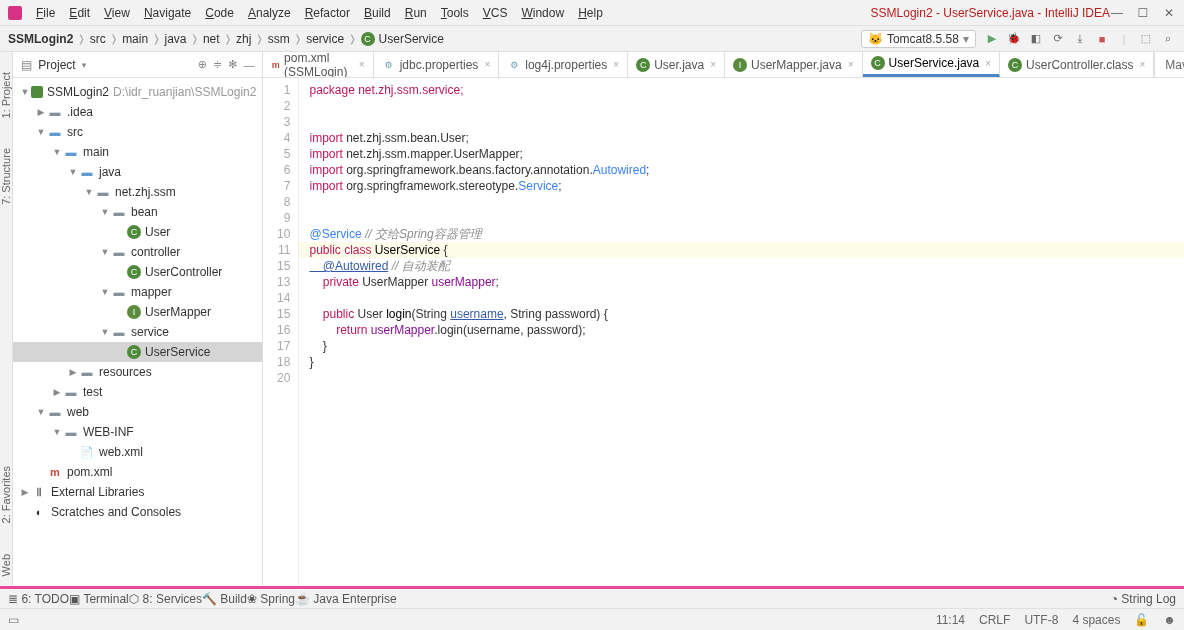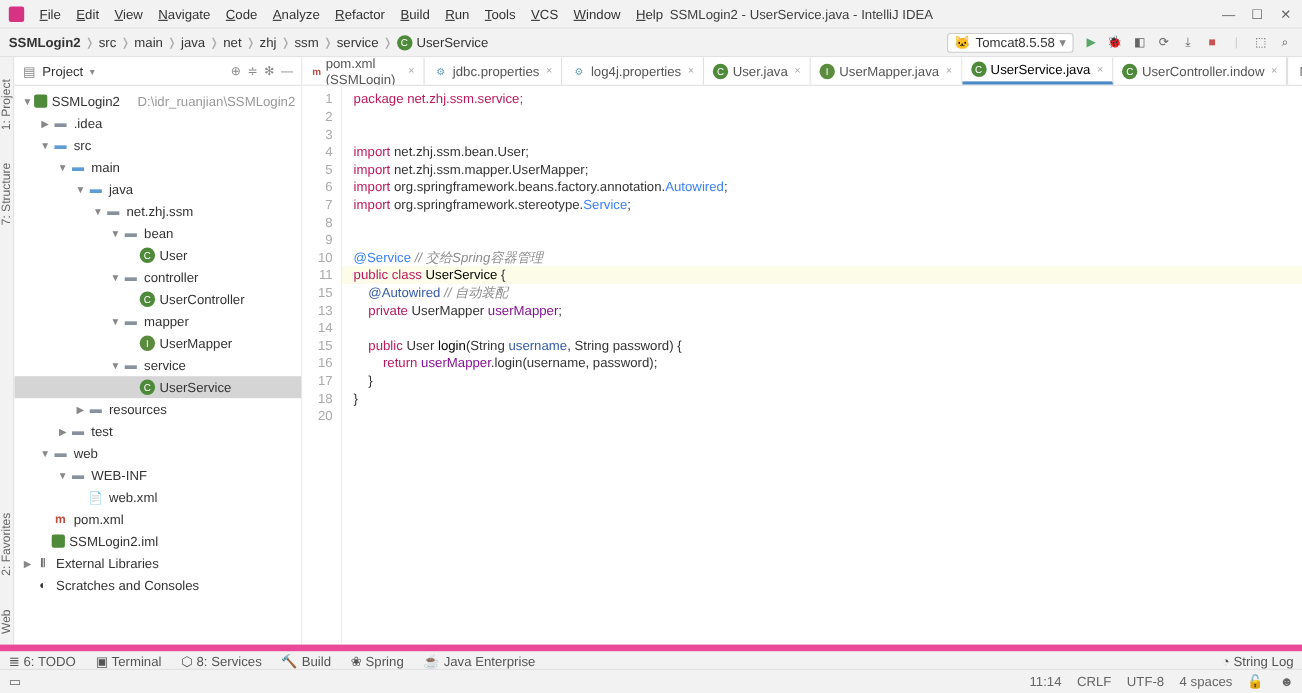--- a/index.html
+++ b/index.html
@@ -3,21 +3,21 @@
 <meta charset="utf-8">
 <style>
 *{box-sizing:border-box;margin:0;padding:0;font-family:"Segoe UI",Arial,sans-serif;font-size:12px;user-select:none}
 body{background:#f2f2f2;width:1184px;height:630px;overflow:hidden;display:flex;flex-direction:column;color:#333}
 
 .titlebar{height:26px;background:#f2f2f2;display:flex;align-items:center;padding:0 8px;border-bottom:1px solid #e0e0e0}
 .titlebar .logo{width:14px;height:14px;background:#d63384;border-radius:2px;margin-right:8px}
 .menubar{display:flex;gap:2px}
 .menubar span{padding:2px 6px;border-radius:3px}
 .menubar span u{text-decoration:underline}
-.title-center{flex:1;text-align:left;color:#404040}
+.title-center{flex:1;text-align:right;color:#b91c1c}
 .winbtns{display:flex;gap:12px;color:#666}
 .winbtns span{width:14px;text-align:center}
 
 .navrow{height:26px;background:#f2f2f2;display:flex;align-items:center;padding:0 8px;border-bottom:1px solid #e0e0e0}
 .crumbs{display:flex;align-items:center;gap:4px;font-weight:400}
 .crumbs .sep{color:#aaa;font-size:10px}
 .crumbs .root{font-weight:bold}
 .navrow .spacer{flex:1}
 .runcfg{border:1px solid #ccc;border-radius:3px;padding:1px 6px;display:flex;align-items:center;gap:4px;background:#fff}
 .toolicons{display:flex;gap:6px;margin-left:8px;align-items:center}
@@ -38,21 +38,21 @@
 .node .ic{width:16px;height:16px;display:inline-flex;align-items:center;justify-content:center;margin-right:4px;font-size:11px}
 .node.sel{background:#d5d5d5}
 .ic.folder{color:#87929c}
 .ic.folder.src{color:#5e9cd3}
 .ic.pkg{color:#87929c}
 .ic.cls{background:#4e8a3a;color:#fff;border-radius:8px;width:14px;height:14px;font-size:9px}
 .ic.iface{background:#5b8c3e;color:#fff;border-radius:8px;width:14px;height:14px;font-size:9px}
 .ic.xml{color:#d08030}
 .ic.mvn{color:#c14c3c;font-weight:bold}
 .ic.proj{background:#4e8a3a;border-radius:2px;width:12px;height:12px}
-.muted{color:#999;margin-left:16px}
+.muted{color:#999;margin-left:4px}
 
 .editor{flex:1;display:flex;flex-direction:column;background:#fff}
 .tabs{height:26px;border-bottom:1px solid #e0e0e0;display:flex;align-items:stretch;overflow:hidden}
 .tab{display:flex;align-items:center;padding:0 8px;gap:4px;border-right:1px solid #e0e0e0;font-size:11px;color:#555}
 .tab.active{background:#fff;border-bottom:3px solid #4a88c7;color:#000}
 .tab .ic{width:14px;height:14px;display:inline-flex;align-items:center;justify-content:center;font-size:9px}
 .tab .x{color:#aaa;font-size:10px;margin-left:2px}
 .tabs .tabspacer{flex:1}
 .tabs .maven{padding:0 10px;display:flex;align-items:center;color:#666;border-left:1px solid #e0e0e0}
 .code{flex:1;display:flex;font-family:"Consolas","Courier New",monospace;font-size:12px;line-height:16px}
@@ -60,25 +60,25 @@
 .gutter div{height:16px}
 .codelines{flex:1;padding:4px 0 4px 10px;position:relative}
 .codelines div{height:16px;white-space:pre}
 .codelines .hl{background:#fcfce8;margin-left:-10px;padding-left:10px;width:calc(100% + 10px)}
 .kw{color:#be185d}
 .ann{color:#3b82f6}
 .fld{color:#871094}
 .cmt{color:#8c8c8c;font-style:italic}
 .cls2{color:#000}
 .ident{color:#000}
-.und{color:#355ca8}
+.und{text-decoration:underline;color:#355ca8}
 .overlay{position:absolute;right:4px;top:2px;display:flex;gap:2px;align-items:center}
 .overlay .sq{width:8px;height:8px;background:#59a869}
 
-.toolwin{height:22px;border-top:6px solid #ec4899;background:#f2f2f2;display:flex;align-items:flex-end;padding:0 8px;gap:18px;font-size:11px;color:#555}
+.toolwin{height:22px;border-top:3px solid #ec4899;background:#f2f2f2;display:flex;align-items:center;padding:0 8px;font-size:11px;color:#555}
 .toolwin .sp{flex:1}
 .status{height:22px;border-top:1px solid #e0e0e0;background:#f2f2f2;display:flex;align-items:center;padding:0 8px;gap:14px;font-size:11px;color:#666}
 .status .sp{flex:1}
 </style>
 </head>
 <body>
 
 <div class="titlebar">
   <div class="logo"></div>
   <div class="menubar" id="menubar">
@@ -259,25 +259,20 @@
         <div class="node" style="padding-left: 54px;">
           <span class="tw"></span>
           <span class="ic xml">📄</span>
           <span>web.xml</span>
         </div>
         <div class="node" style="padding-left: 22px;">
           <span class="tw"></span>
           <span class="ic mvn">m</span>
           <span>pom.xml</span>
         </div>
-        <div class="node" style="padding-left: 22px;">
-          <span class="tw"></span>
-          <span class="ic proj"></span>
-          <span>SSMLogin2.iml</span>
-        </div>
         <div class="node" style="padding-left: 6px;">
           <span class="tw">▶</span>
           <span class="ic lib">⫴</span>
           <span>External Libraries</span>
         </div>
         <div class="node" style="padding-left: 6px;">
           <span class="tw"></span>
           <span class="ic scr">◐</span>
           <span>Scratches and Consoles</span>
         </div>
@@ -311,21 +306,21 @@
           <span>UserMapper.java</span>
           <span class="x">×</span>
         </div>
         <div class="tab active">
           <span class="ic cls" style="background: rgb(78, 138, 58); color: rgb(255, 255, 255); border-radius: 7px;">C</span>
           <span>UserService.java</span>
           <span class="x">×</span>
         </div>
         <div class="tab">
           <span class="ic cls" style="background: rgb(78, 138, 58); color: rgb(255, 255, 255); border-radius: 7px;">C</span>
-          <span>UserController.indow</span>
+          <span>UserController.class</span>
           <span class="x">×</span>
         </div>
         <div class="tabspacer"></div>
         <div class="maven">Maven</div>
       </div>
     <div class="code">
       <div class="gutter" id="gutter">
           <div>1</div>
           <div>2</div>
           <div>3</div>

